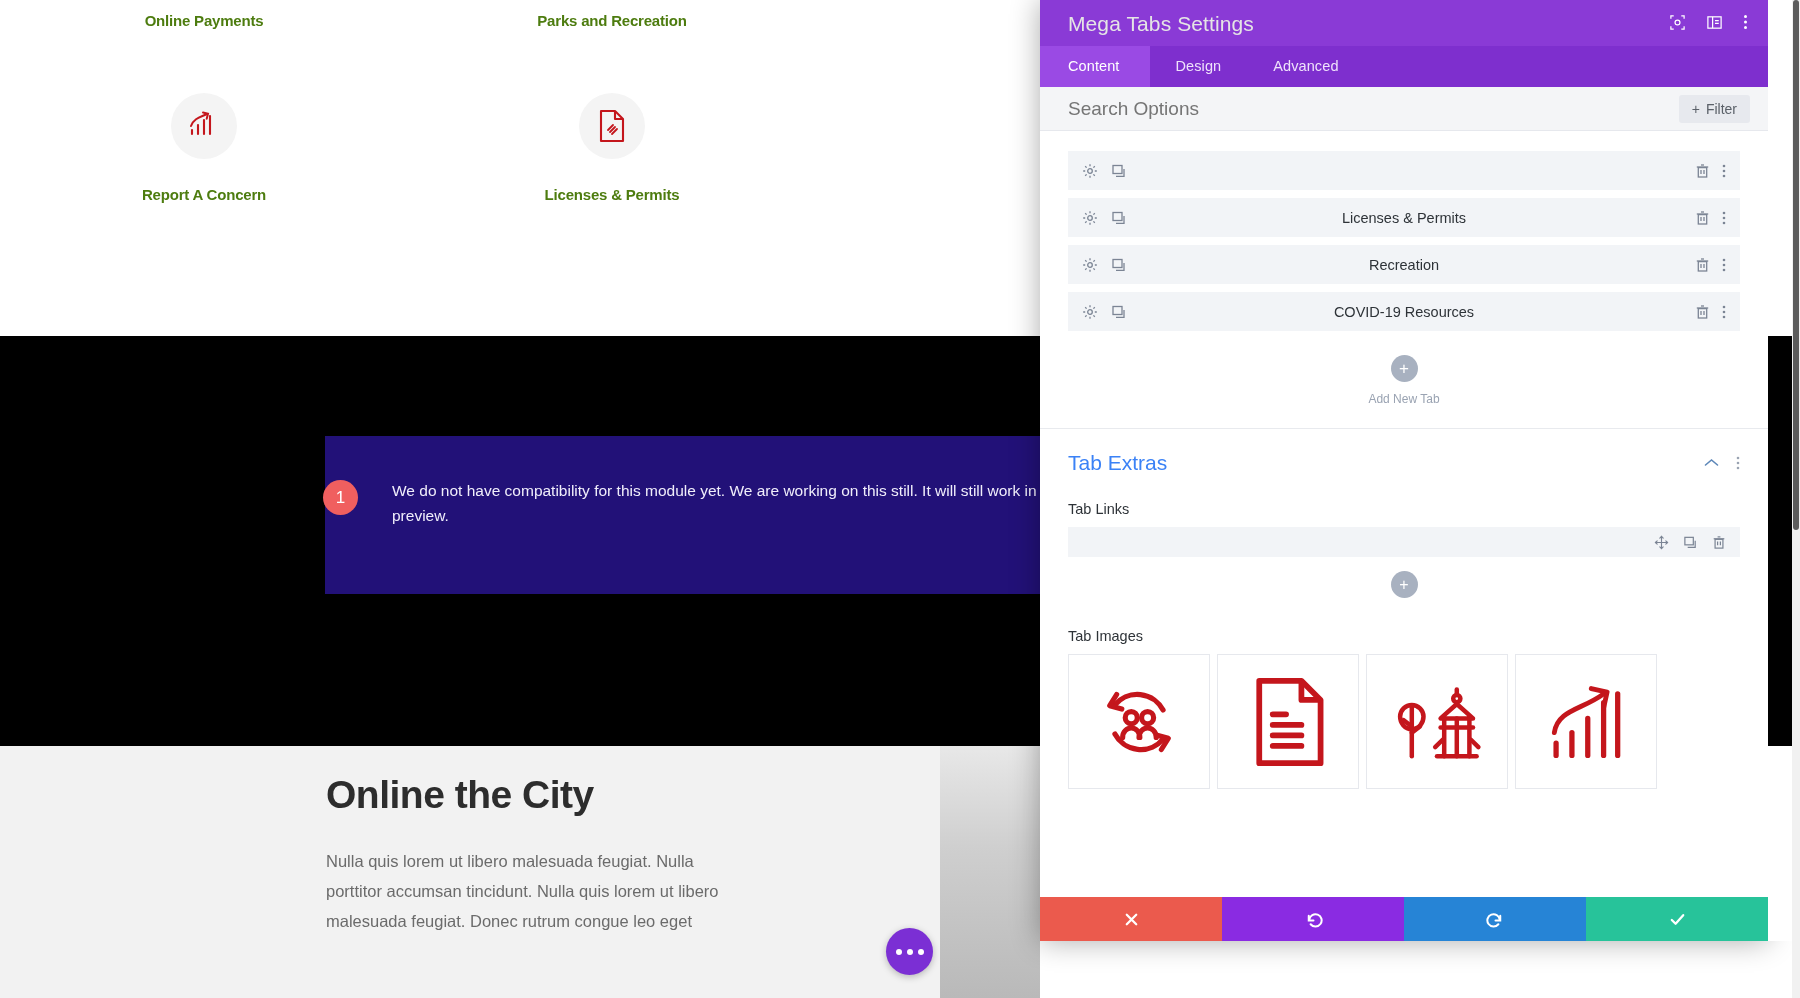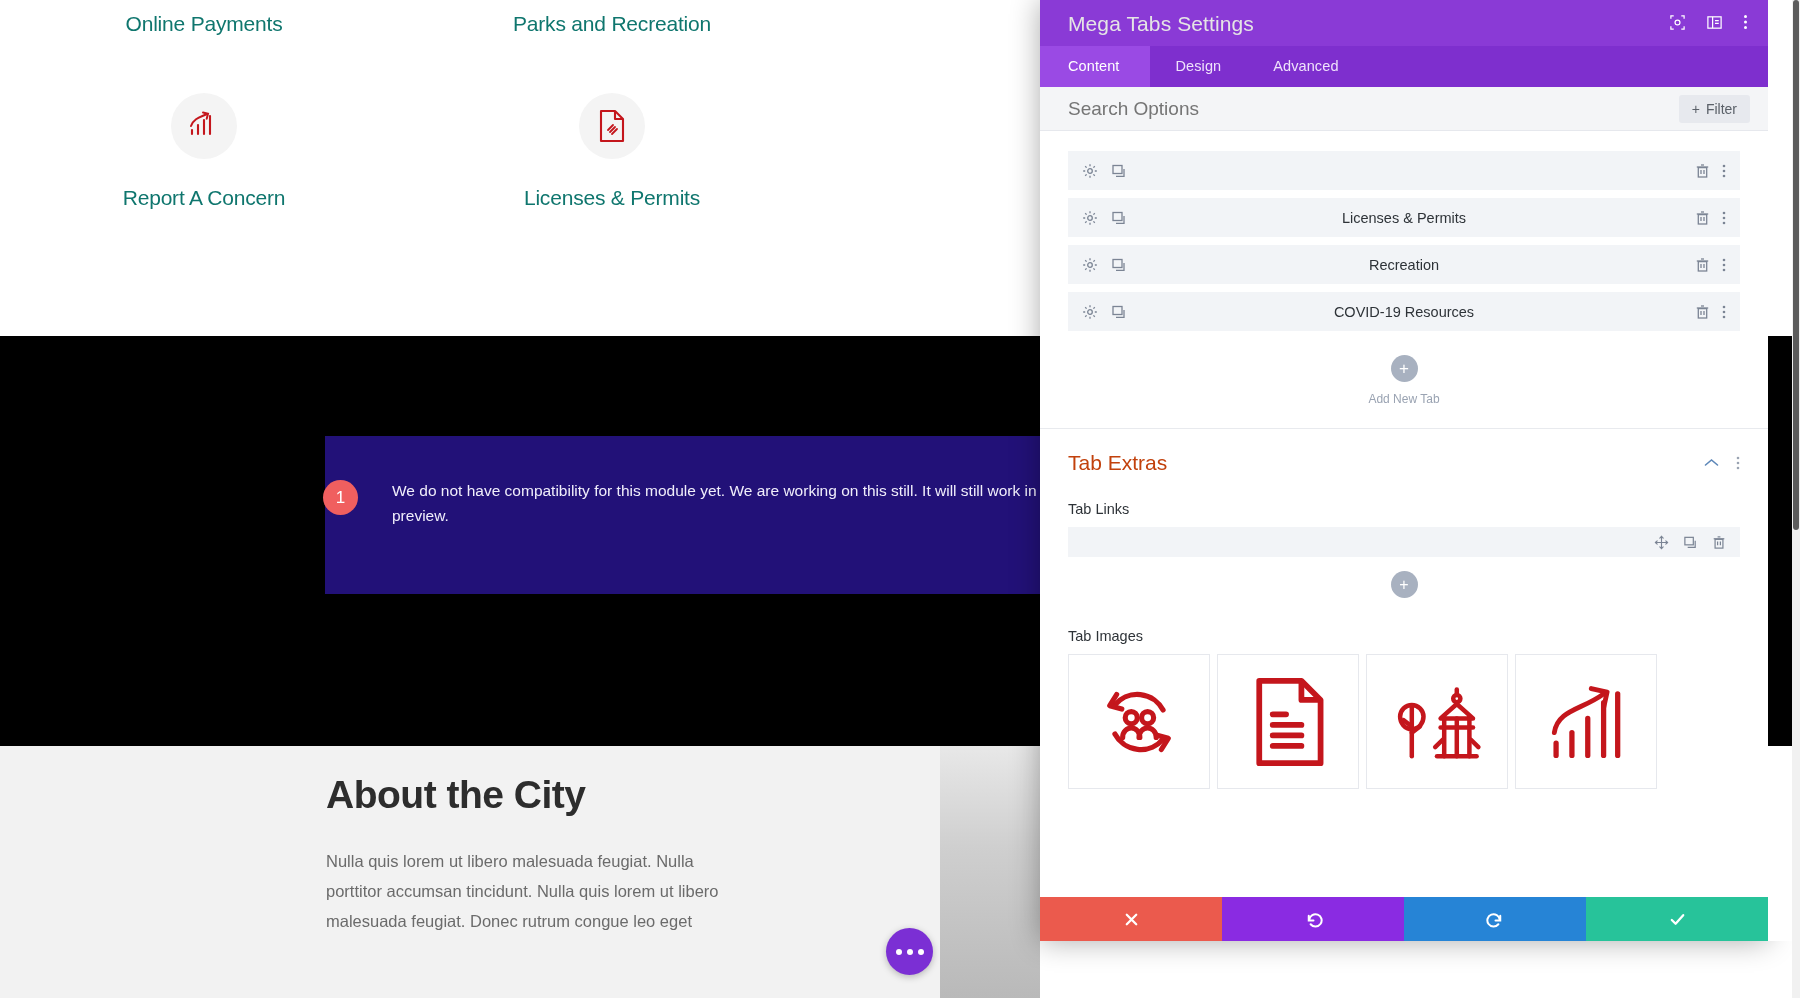--- a/index.html
+++ b/index.html
@@ -15,21 +15,21 @@
   .site { position: absolute; inset: 0; background: #ffffff; }
 
   
   .services {
     position: absolute; top: 0; left: 0; width: 1040px; height: 336px;
     background: #ffffff;
   }
   .svc-row { position: absolute; width: 100%; display: flex; }
   .svc-col { width: 408px; text-align: center; }
   .svc-title {
-    font-size: 21px; font-weight: normal; color: #0f766e;
+    font-size: 15px; font-weight: bold; color: #4d7c0f;
     letter-spacing: -0.2px;
   }
   .svc-icon-wrap {
     width: 66px; height: 66px; border-radius: 50%;
     background: #f4f4f4; margin: 0 auto;
     display: flex; align-items: center; justify-content: center;
   }
   .svc-icon svg { display: block; }
 
   
@@ -178,21 +178,21 @@
   }
 
   .divider { height: 1px; background: #e8eaee; }
 
   .section { padding: 22px 28px 0; }
   .section-head {
     display: flex; align-items: center; justify-content: space-between;
     cursor: pointer;
   }
   .section-title {
-    color: #c2410c; font-size: 21px; font-weight: normal;
+    color: #3b82f6; font-size: 21px; font-weight: normal;
   }
   .section-tools { display: flex; align-items: center; gap: 17px; }
 
   .field-label {
     font-size: 14.5px; color: #2e3338; margin: 26px 0 10px;
   }
   .link-row {
     background: #f2f4f7; height: 30px; display: flex;
     align-items: center; justify-content: flex-end; gap: 14px;
     padding-right: 14px;
@@ -302,21 +302,21 @@
     <div class="black-band">
       <div class="vtabs">
         <div class="vtabs-inner">
           <div class="vtabs-body">We do not have compatibility for this module yet. We are working on this still. It will still work in live preview.</div>
         </div>
       </div>
     </div>
     <div class="badge-one">1</div>
 
     <div class="about">
-      <div class="about-title">About the City</div>
+      <div class="about-title">Online the City</div>
       <div class="about-body">Nulla quis lorem ut libero malesuada feugiat. Nulla porttitor accumsan tincidunt. Nulla quis lorem ut libero malesuada feugiat. Donec rutrum congue leo eget</div>
     </div>
     <div class="city-photo"></div>
 
     <div class="purple-fab">
       <i></i>
         <i></i>
         <i></i>
     </div>
   </div>

